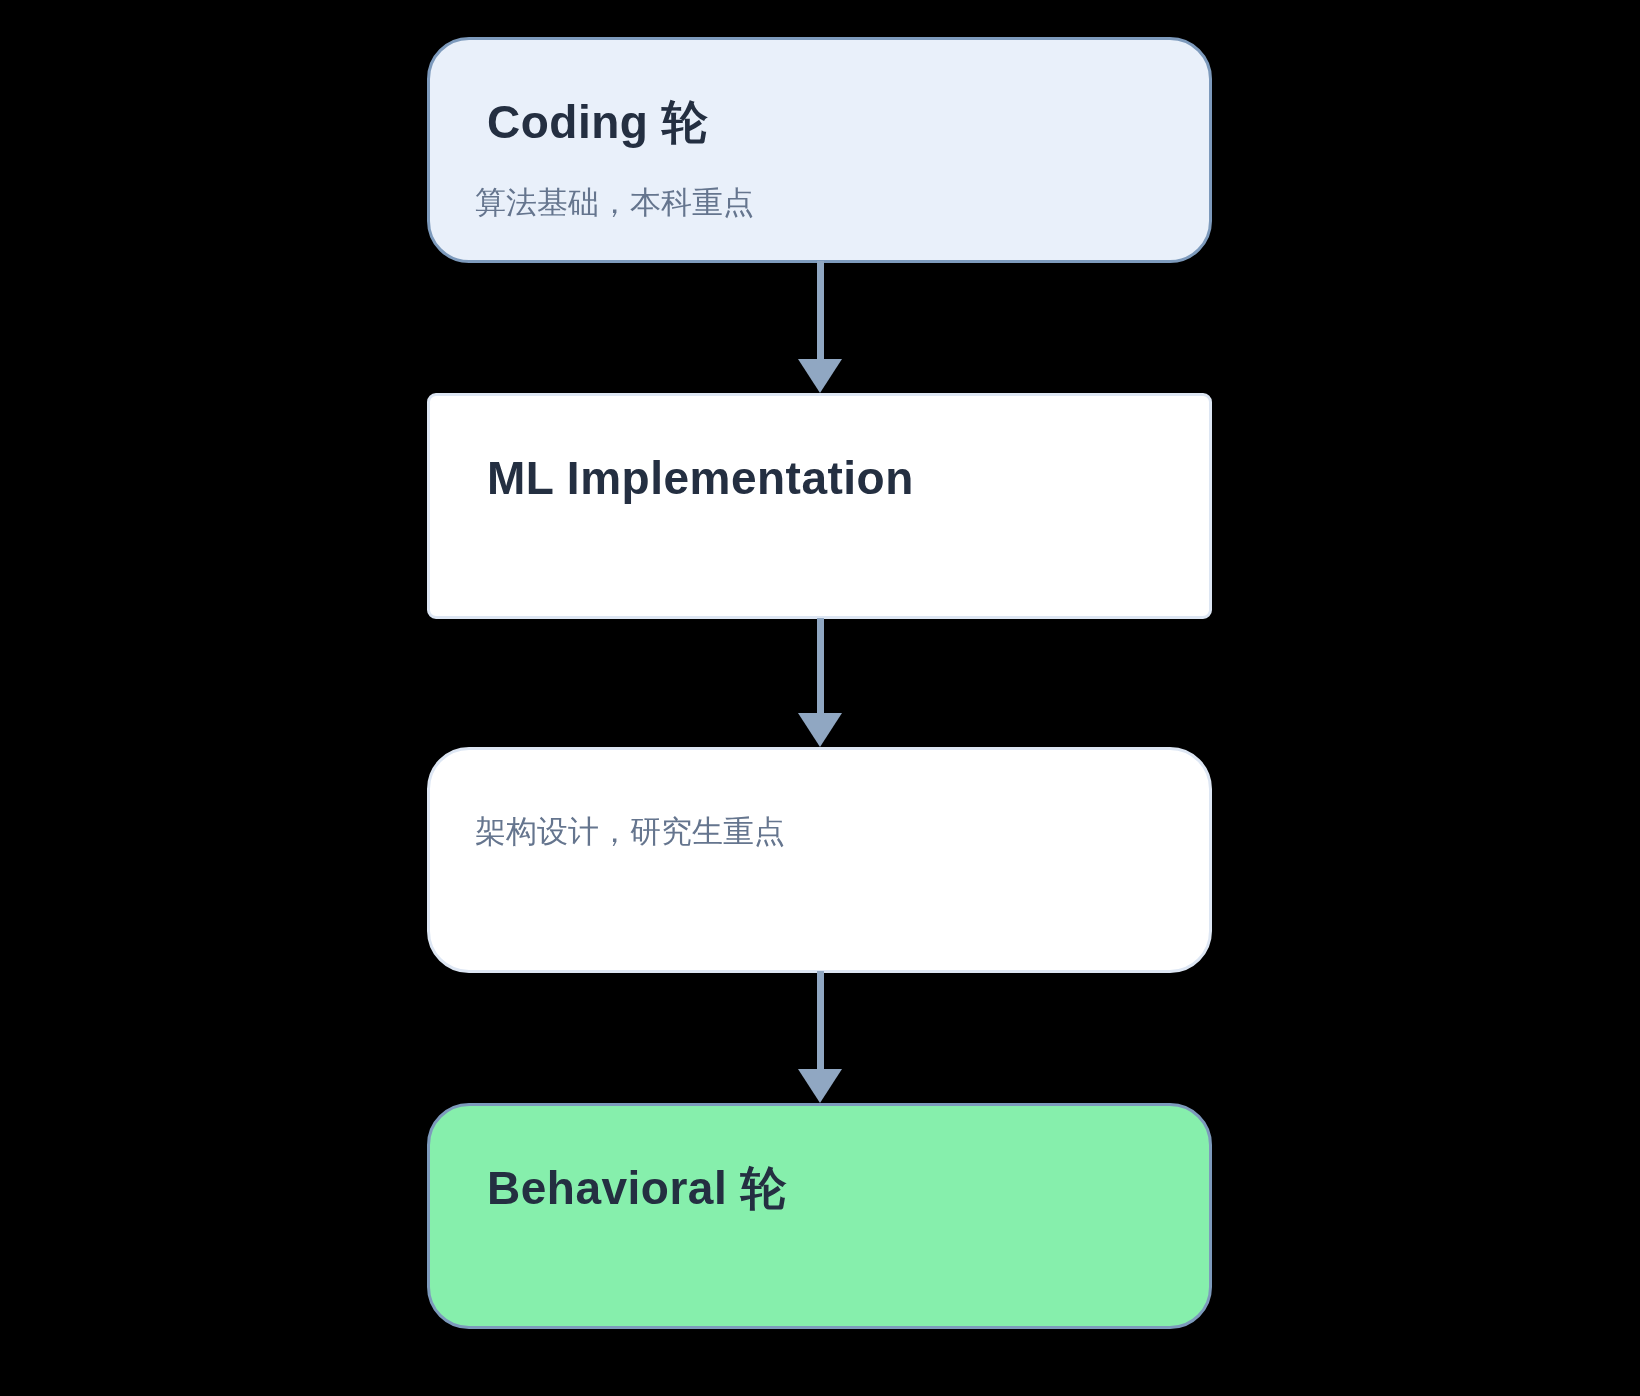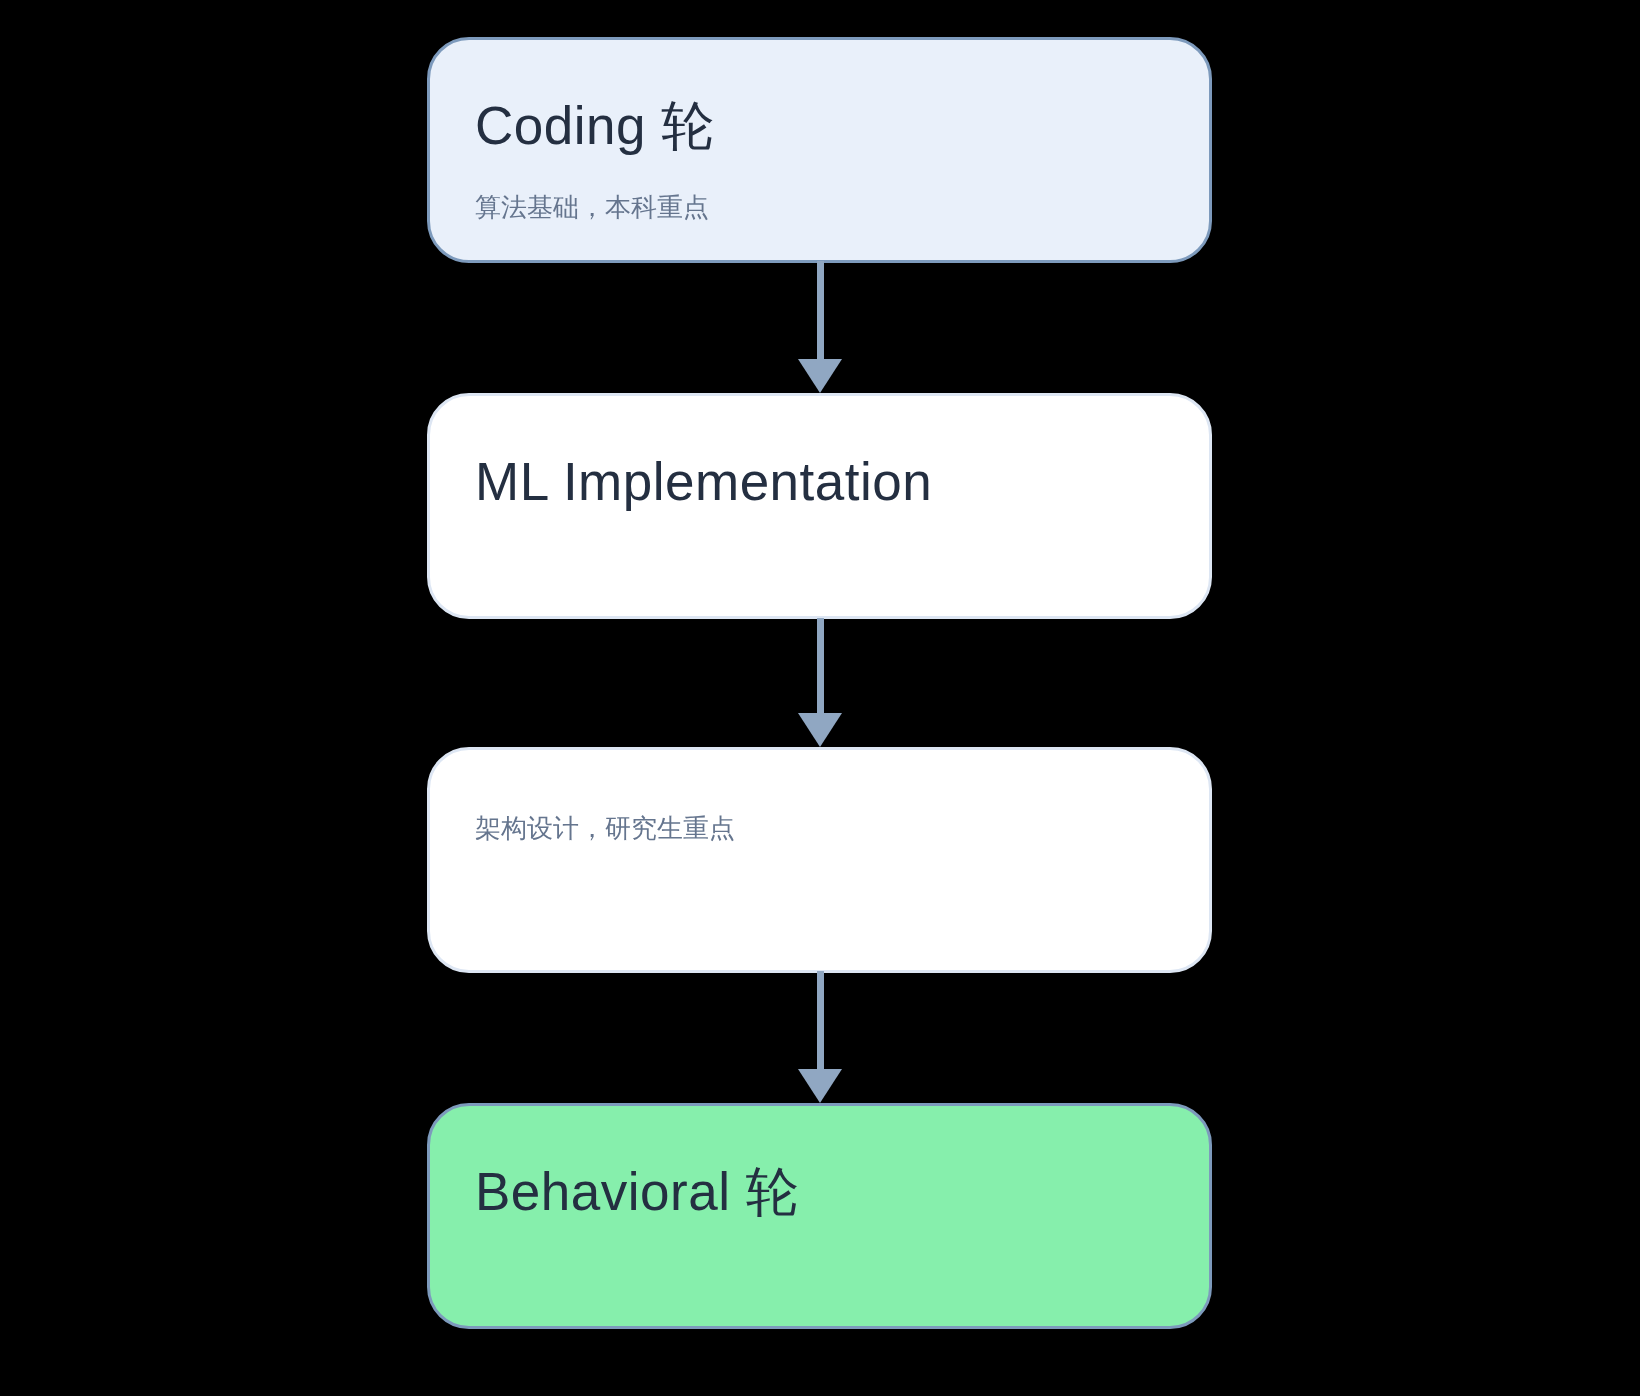--- a/index.html
+++ b/index.html
@@ -26,32 +26,32 @@
     box-sizing: border-box;
     border-radius: 42px;
     border: 3px solid transparent;
     padding: 28px 45px;
   }
   .node-top-1 { top: 37px; }
   .node-top-2 { top: 393px; }
   .node-top-3 { top: 747px; }
   .node-top-4 { top: 1103px; }
   .node-title {
-    margin: 0;
+    margin: 12px;
     margin-top: 28px;
-    font-size: 53px;
-    font-weight: normal;
+    font-size: 46px;
+    font-weight: bold;
     line-height: 1.15;
     color: #242f41;
     letter-spacing: 0.5px;
   }
   .node-subtitle {
     margin: 0;
     margin-top: 34px;
-    font-size: 26px;
+    font-size: 31px;
     line-height: 1.3;
     color: #65758e;
   }
   .arrow {
     position: absolute;
     left: 820px;
     transform: translateX(-50%);
     display: flex;
     flex-direction: column;
     align-items: center;
@@ -81,21 +81,21 @@
   <div class="node node-top-1" style="background-color: rgb(233, 240, 250); border-color: rgb(125, 154, 188);">
     <h2 class="node-title">Coding 轮</h2>
     <p class="node-subtitle">算法基础，本科重点</p>
   </div>
 
   <div class="arrow arrow-1">
     <div class="arrow-stem" style="background-color: rgb(144, 167, 194);"></div>
     <div class="arrow-head" style="border-top-color: rgb(144, 167, 194);"></div>
   </div>
 
-  <div class="node node-top-2" style="background-color: rgb(255, 255, 255); border-color: rgb(221, 230, 243);">
+  <div class="node node-top-2" style="background-color: rgb(255, 255, 255); border-color: rgb(221, 230, 243); border-radius: 9px;">
     <h2 class="node-title">ML Implementation</h2>
   </div>
 
   <div class="arrow arrow-2">
     <div class="arrow-stem" style="background-color: rgb(144, 167, 194);"></div>
     <div class="arrow-head" style="border-top-color: rgb(144, 167, 194);"></div>
   </div>
 
   <div class="node node-top-3" style="background-color: rgb(255, 255, 255); border-color: rgb(221, 230, 243);">
     <p class="node-subtitle">架构设计，研究生重点</p>

